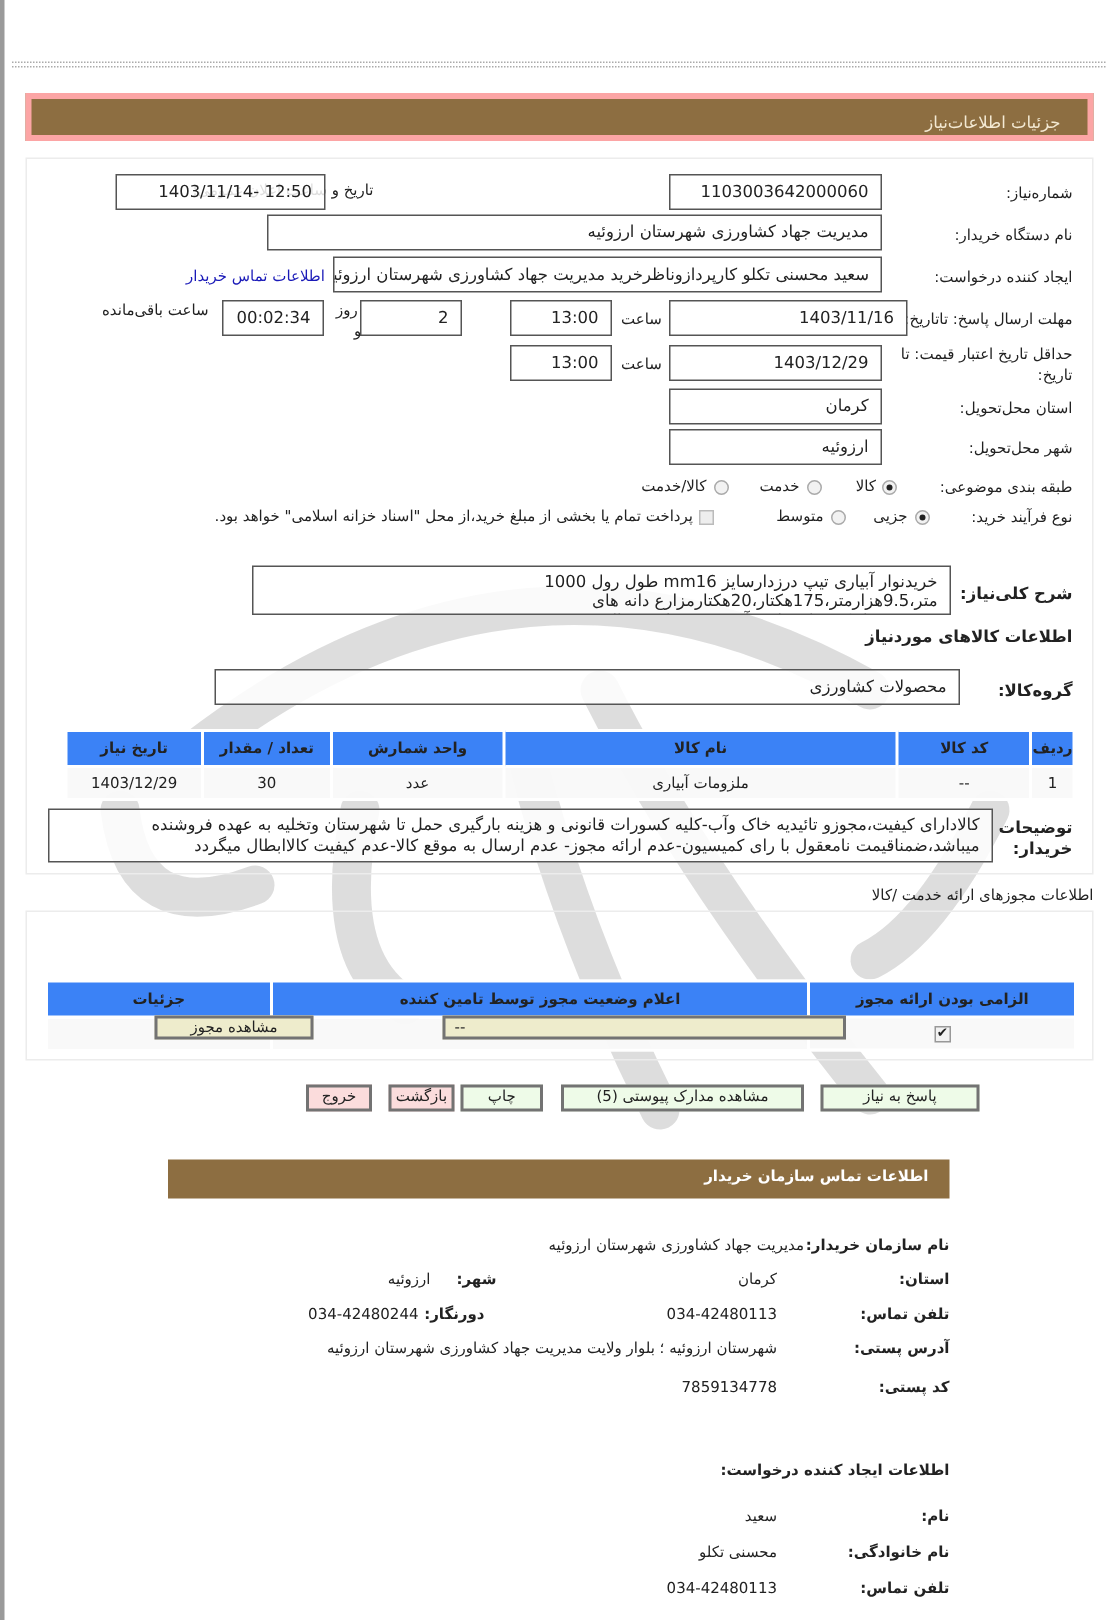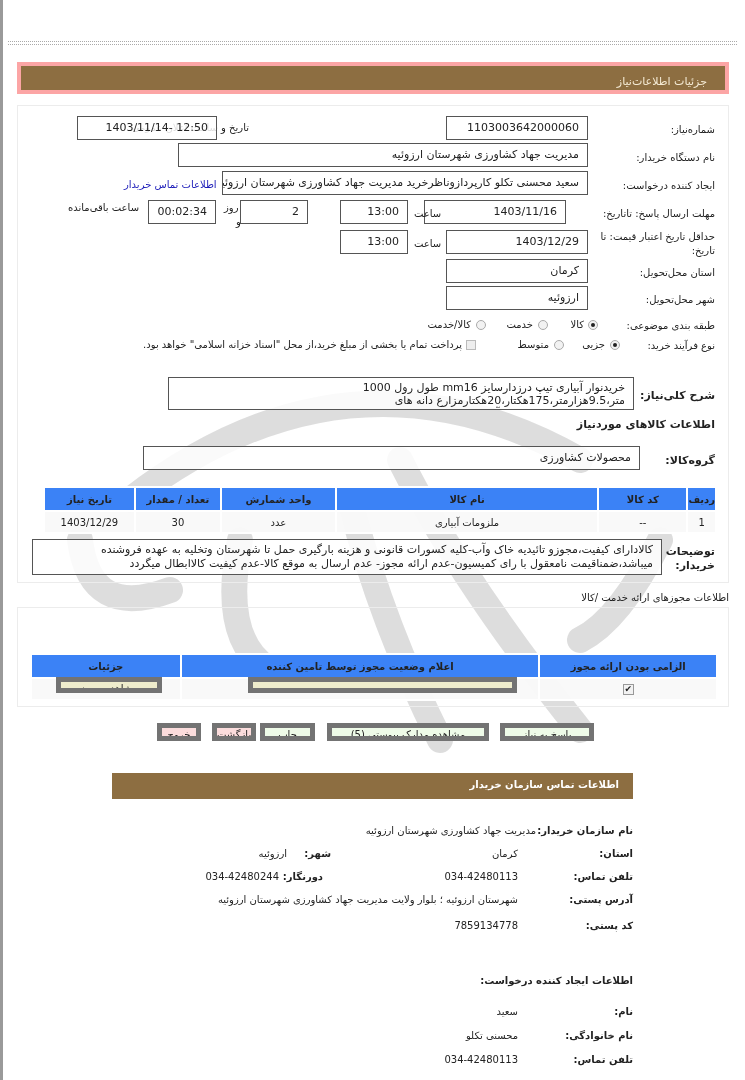--- a/index.html
+++ b/index.html
@@ -14,21 +14,21 @@
   .box { position: absolute; border: 1px solid #555; background: rgba(255,255,255,0.85); height: 24px; padding: 0 8px; line-height: 22px; font-size: 11px; white-space: nowrap; overflow: hidden; direction: rtl; text-align: right; }
   .box.ltr { direction: ltr; text-align: right; }
   .link { color: #1a1ab8; }
   .radio { position: absolute; width: 10px; height: 10px; border: 1px solid #aaa; border-radius: 50%; background: #f2f2f2; }
   .radio.on::after { content: ""; position: absolute; left: 2px; top: 2px; width: 4px; height: 4px; border-radius: 50%; background: #222; }
   .chk { position: absolute; width: 10px; height: 10px; border: 1px solid #bbb; background: #eee; }
   .bold { font-weight: bold; }
   table.grid { position: absolute; border-collapse: collapse; background: rgba(255,255,255,0.8); }
   table.grid th { background: #3b82f6; color: #222; font-weight: bold; font-size: 10px; height: 24px; border: 2px solid #fff; }
   table.grid td { background: rgba(248,248,248,0.85); font-size: 10px; height: 22px; text-align: center; border: 2px solid #fff; }
-  .btn { position: absolute; height: 18px; border: 5px solid #737373; font-size: 10px; text-align: center; line-height: 14px; overflow: hidden; }
+  .btn { position: absolute; height: 18px; border: 2px solid #737373; font-size: 10px; text-align: center; line-height: 14px; overflow: hidden; margin-left: 47px; }
   .btn.green { background: #eefbe8; }
   .btn.red { background: #fbdcdc; }
   .btn.olive { background: #eeeccc; }
   .contact-banner { position: absolute; left: 112px; top: 773px; width: 521px; height: 26px; background: #8d6e41; }
   .contact-banner span { position: absolute; right: 14px; top: 6px; color: #fff; font-weight: bold; font-size: 10px; }
   .watermark { position: absolute; pointer-events: none; }
 </style>
 </head>
 <body>
 
@@ -58,21 +58,21 @@
 <div class="box ltr" style="left:77px;top:116px;width:140px">1403/11/14- 12:50</div>
 
 <div class="lbl" style="right:30px;top:152px">نام دستگاه خریدار:</div>
 <div class="box" style="left:178px;top:143px;width:410px">مدیریت جهاد کشاورزی شهرستان ارزوئیه</div>
 
 <div class="lbl" style="right:30px;top:180px">ایجاد کننده درخواست:</div>
 <div class="box" style="left:222px;top:171px;width:366px">سعید محسنی تکلو کارپردازوناظرخرید مدیریت جهاد کشاورزی شهرستان ارزوئیه</div>
 <div class="lbl link" style="left:124px;top:179px">اطلاعات تماس خریدار</div>
 
 <div class="lbl" style="right:30px;top:208px">مهلت ارسال پاسخ: تاتاریخ:</div>
-<div class="box ltr" style="left:424px;top:200px;width:142px">1403/11/16</div>
+<div class="box ltr" style="left:446px;top:200px;width:159px">1403/11/16</div>
 <div class="lbl" style="left:414px;top:208px">ساعت</div>
 <div class="box ltr" style="left:340px;top:200px;width:68px">13:00</div>
 <div class="box ltr" style="left:240px;top:200px;width:68px">2</div>
 <div class="lbl" style="left:224px;top:202px">روز</div>
 <div class="lbl" style="left:236px;top:216px">و</div>
 <div class="box ltr" style="left:148px;top:200px;width:68px">00:02:34</div>
 <div class="lbl" style="left:68px;top:202px">ساعت باقی‌مانده</div>
 
 <div class="lbl" style="right:30px;top:230px;width:115px;white-space:normal;line-height:14px">حداقل تاریخ اعتبار قیمت: تا تاریخ:</div>
 <div class="box ltr" style="left:446px;top:230px;width:142px">1403/12/29</div>
@@ -155,21 +155,21 @@
       <td style="position:relative"></td>
       <td>
         <span style="display:inline-block;width:11px;height:11px;border:1px solid #999;background:#f2f2f2;font-size:9px;line-height:9px">✔</span>
       </td>
     </tr>
   </tbody>
 </table>
 <div class="btn olive" style="left:56px;top:677px;width:106px;height:16px">مشاهده مجوز</div>
 <div class="btn olive" style="left:248px;top:677px;width:269px;height:16px;text-align:left;padding-left:6px">--</div>
 
-<div class="btn green" style="left:500px;top:723px;width:94px">پاسخ به نیاز</div>
+<div class="btn green" style="left:500px;top:723px;width:106px">پاسخ به نیاز</div>
 <div class="btn green" style="left:327px;top:723px;width:162px">مشاهده مدارک پیوستی (5)</div>
 <div class="btn green" style="left:260px;top:723px;width:55px">چاپ</div>
 <div class="btn red" style="left:212px;top:723px;width:44px">بازگشت</div>
 <div class="btn red" style="left:157px;top:723px;width:44px">خروج</div>
 
 <div class="contact-banner">
   <span>اطلاعات تماس سازمان خریدار</span>
 </div>
 <div class="lbl bold" style="right:112px;top:825px">نام سازمان خریدار:</div>
 <div class="lbl" style="right:209px;top:825px">مدیریت جهاد کشاورزی شهرستان ارزوئیه</div>

